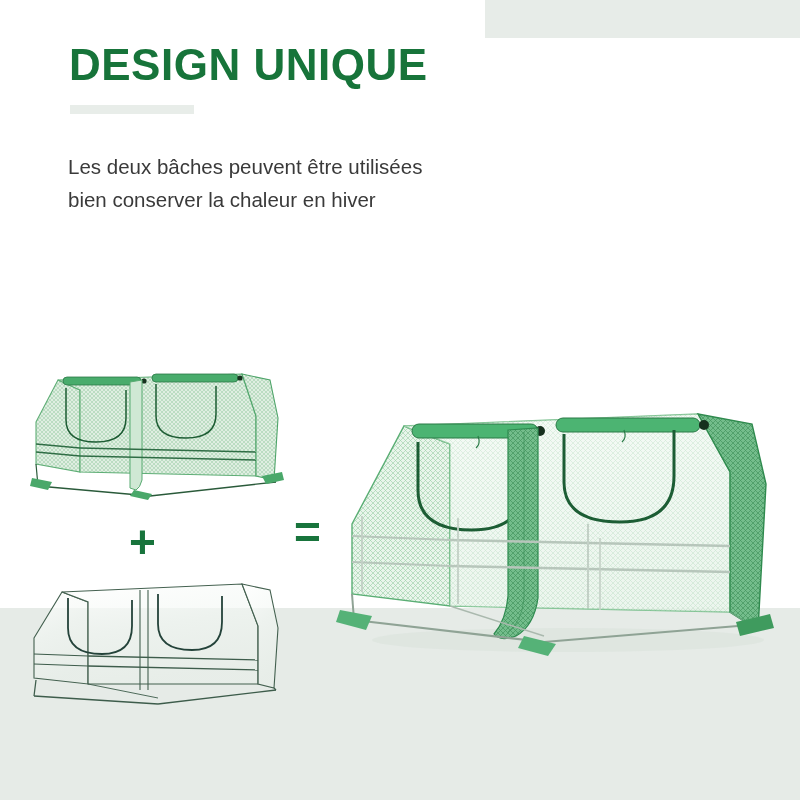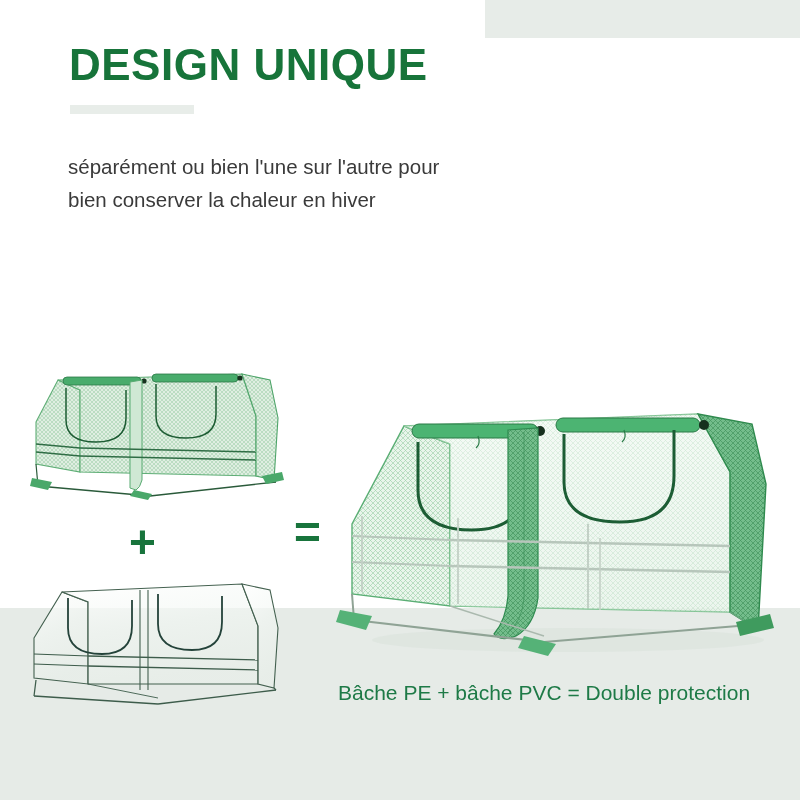--- a/index.html
+++ b/index.html
@@ -62,21 +62,21 @@
 
 <div class="stage">
 
   <div class="corner-band"></div>
   <div class="floor-band"></div>
 
   <div class="title">DESIGN UNIQUE</div>
   <div class="title-rule"></div>
 
   <div class="body-copy">
-    <div>séparément ou bien l'une sur l'autre pour</div>
+    <div>Les deux bâches peuvent être utilisées</div>
     <div>bien conserver la chaleur en hiver</div>
   </div>
 
   <div class="gh gh-pe">
     <svg viewBox="0 0 262 140" width="262" height="140">
       <defs>
         <pattern id="mesh" width="4" height="4" patternUnits="userSpaceOnUse">
           <rect width="4" height="4" fill="#dfeee1"></rect>
           <path d="M0 0 L4 4 M4 0 L0 4" stroke="#8fc79c" stroke-width=".55" opacity=".85"></path>
         </pattern>
@@ -214,15 +214,14 @@
       <line x1="206" y1="244" x2="424" y2="226" stroke="#8fa395" stroke-width="2.2"></line>
       <line x1="112" y1="208" x2="206" y2="238" stroke="#aab9ae" stroke-width="1.4"></line>
       <line x1="392" y1="214" x2="420" y2="232" stroke="#6aa87f" stroke-width="1.4"></line>
 
       <polygon points="2,212 34,218 28,232 -2,224" fill="#55b277"></polygon>
       <polygon points="186,238 218,246 210,258 180,250" fill="#55b277"></polygon>
       <polygon points="398,224 432,216 436,230 402,238" fill="#3f9b5e"></polygon>
     </svg>
   </div>
 
-  <div class="caption">Bâche PE + bâche PVC = Double protection</div>
 
 </div>
 
 </body></html>

